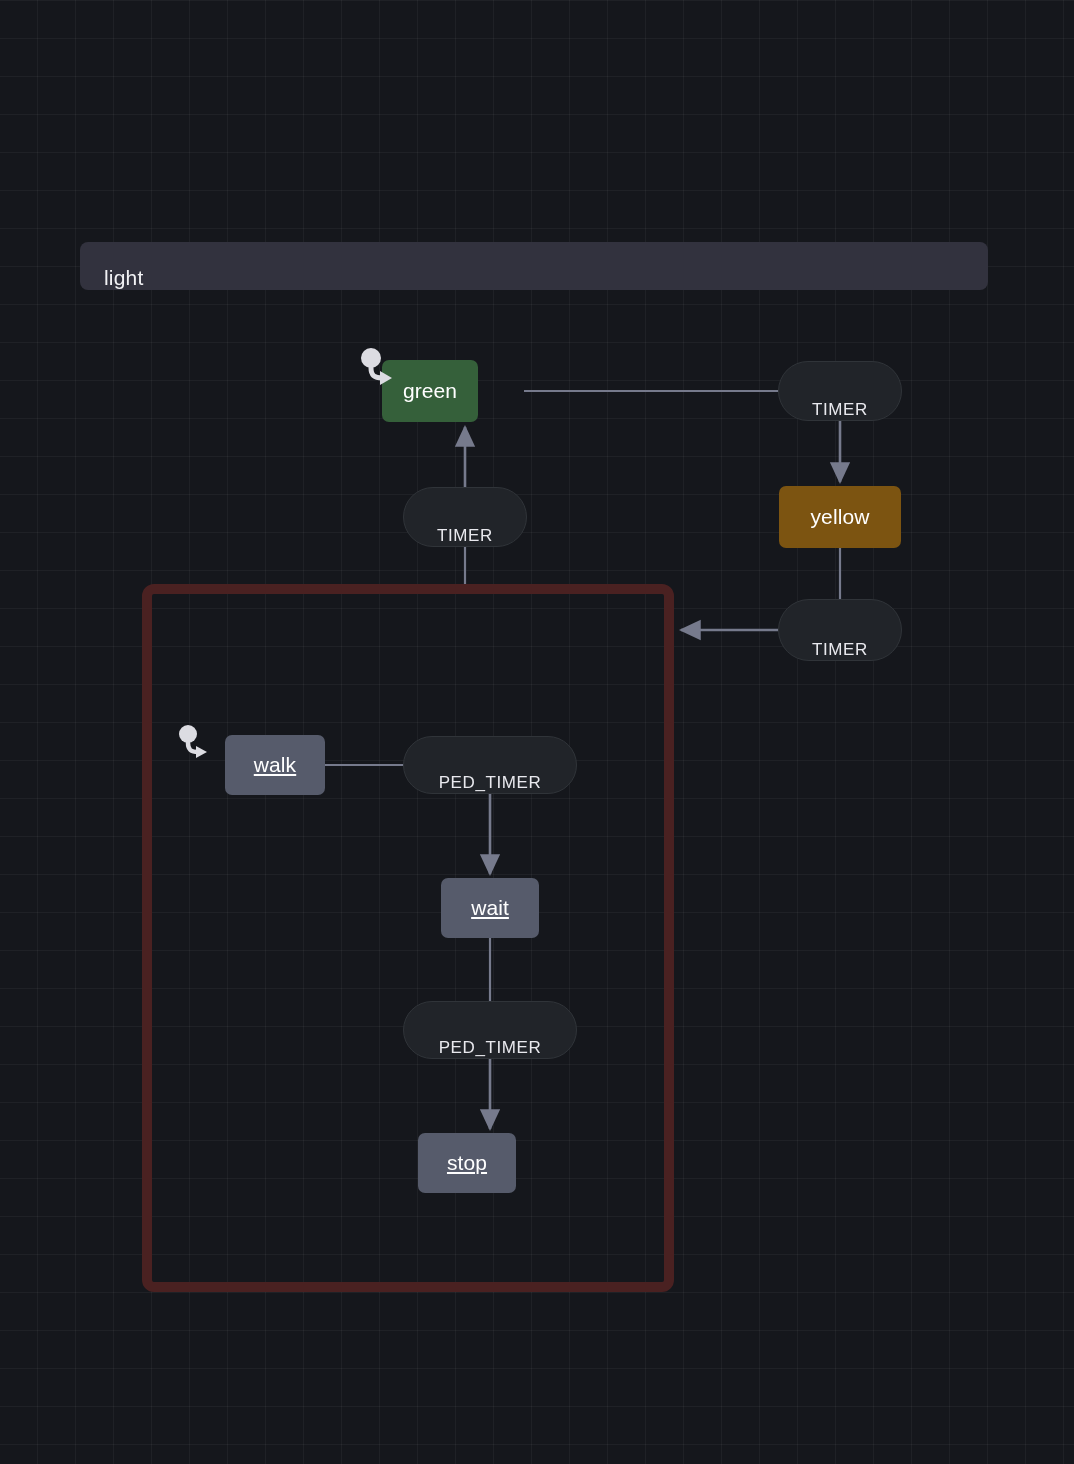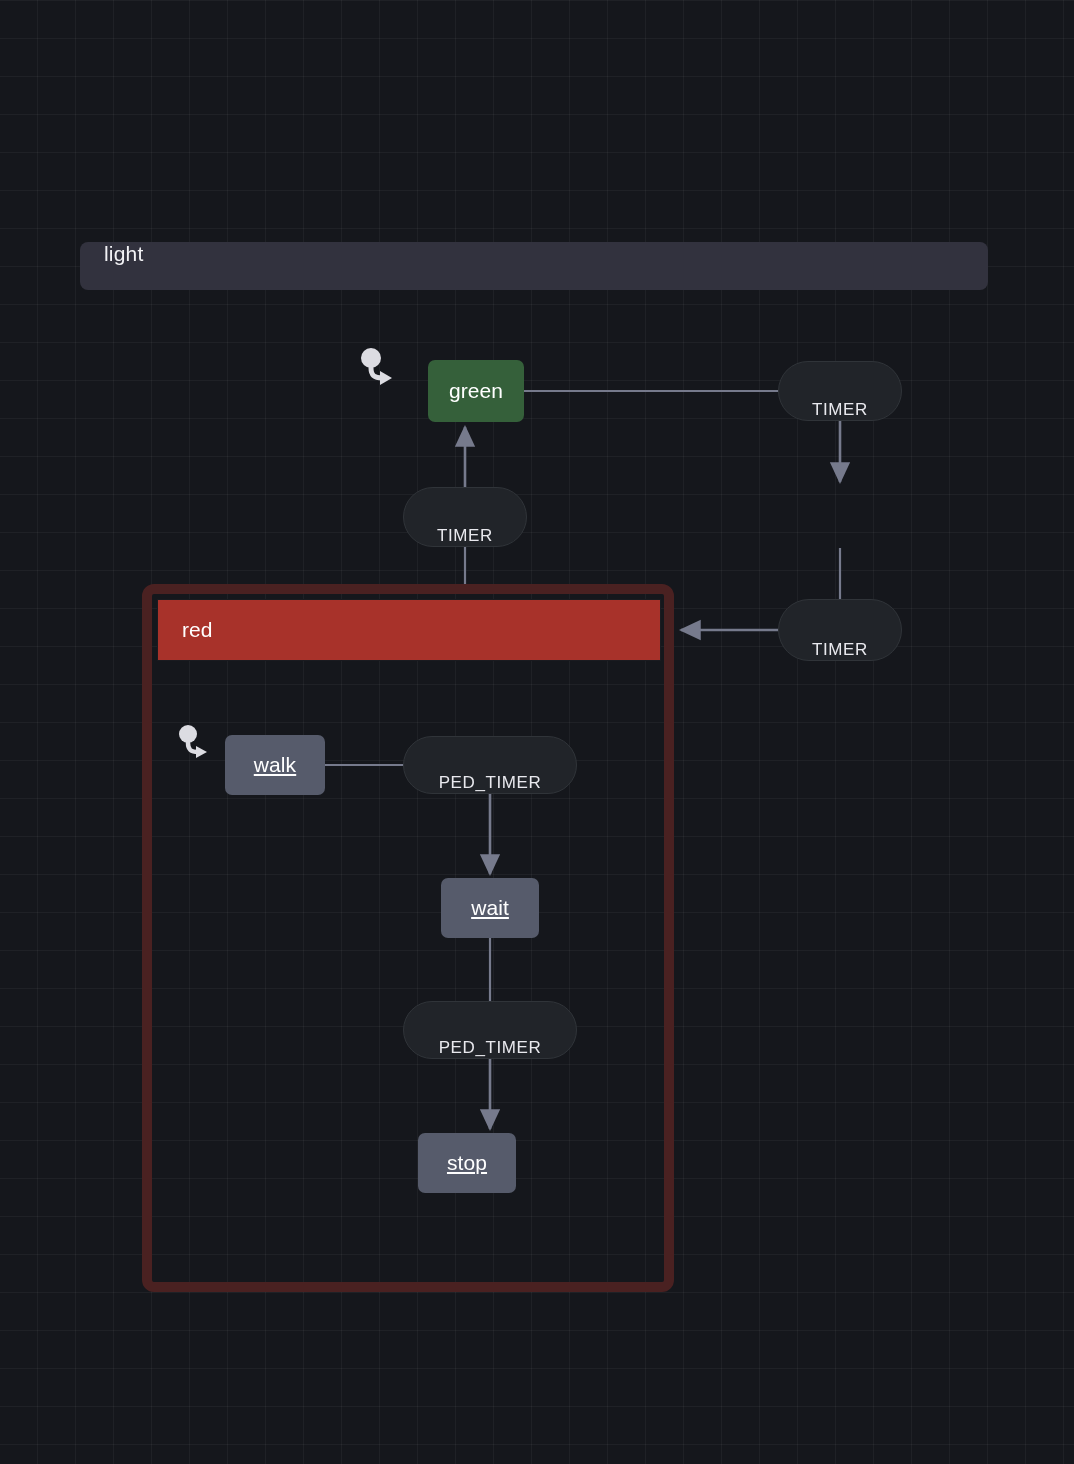--- a/index.html
+++ b/index.html
@@ -33,21 +33,21 @@
     pointer-events: none;
   }
 
   
   .machine-header {
     position: absolute;
     box-sizing: border-box;
     background: #32323e;
     border-radius: 8px;
     display: flex;
-    align-items: flex-start;
+    align-items: flex-end;
     padding-left: 24px;
     color: #f2f2f5;
     font-size: 21px;
     letter-spacing: 0.2px;
   }
 
   
   .compound {
     position: absolute;
     box-sizing: border-box;
@@ -137,28 +137,28 @@
 
     <line x1="490" y1="1059" x2="490" y2="1129" stroke="#767a8c" stroke-width="2.6" marker-end="url(#arrowhead)"></line>
   </svg>
 
   <div class="machine-header" style="left:80px; top:242px; width:908px; height:48px;">
     <span>light</span>
   </div>
 
   <div class="compound" style="left:142px; top:584px; width:532px; height:708px;"></div>
 
-  <div class="compound-header" style="left:157px; top:599px; width:504px; height:62px;">
-    <span>red</span>
-  </div>
-
-  <div class="state green" style="left:428px; top:360px; width:96px; height:62px;">
+
+  <div class="state green" style="left:382px; top:360px; width:96px; height:62px;">
     <span>green</span>
   </div>
 
+  <div class="state yellow" style="left:779px; top:486px; width:122px; height:62px;">
+    <span>yellow</span>
+  </div>
 
   <div class="state slate" style="left:225px; top:735px; width:100px; height:60px;">
     <span>walk</span>
   </div>
 
   <div class="state slate" style="left:441px; top:878px; width:98px; height:60px;">
     <span>wait</span>
   </div>
 
   <div class="state slate" style="left:418px; top:1133px; width:98px; height:60px;">

